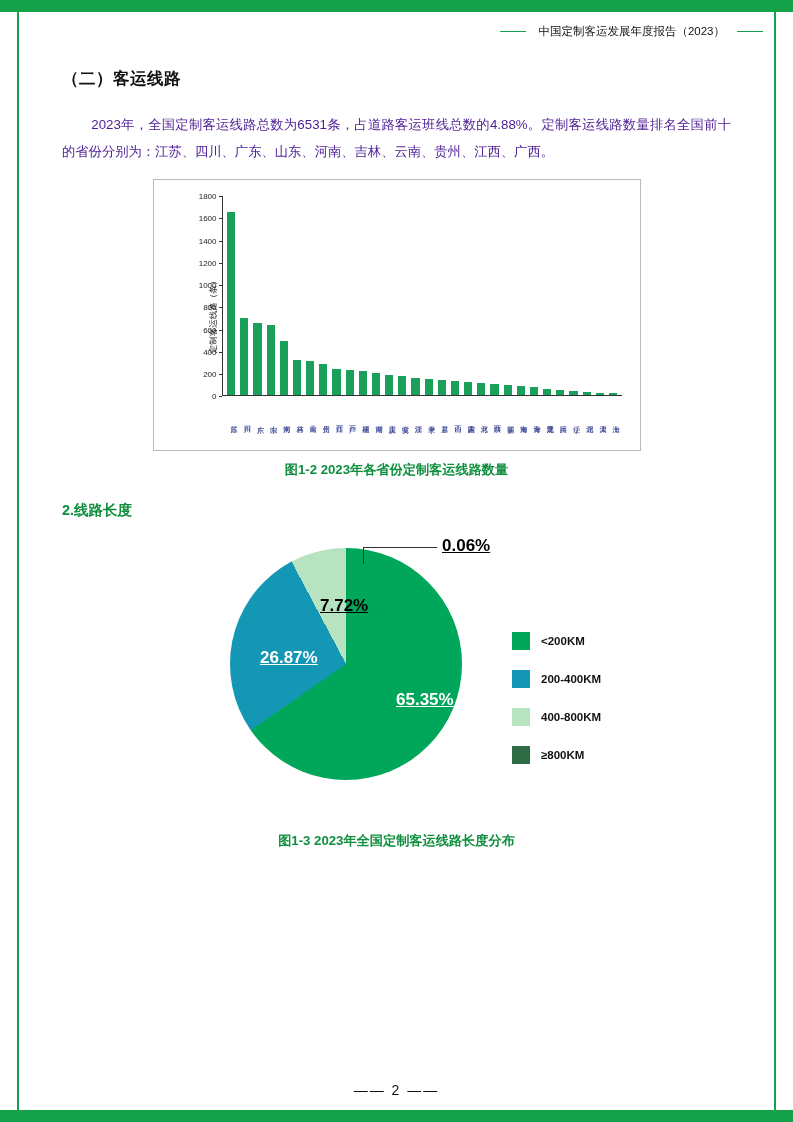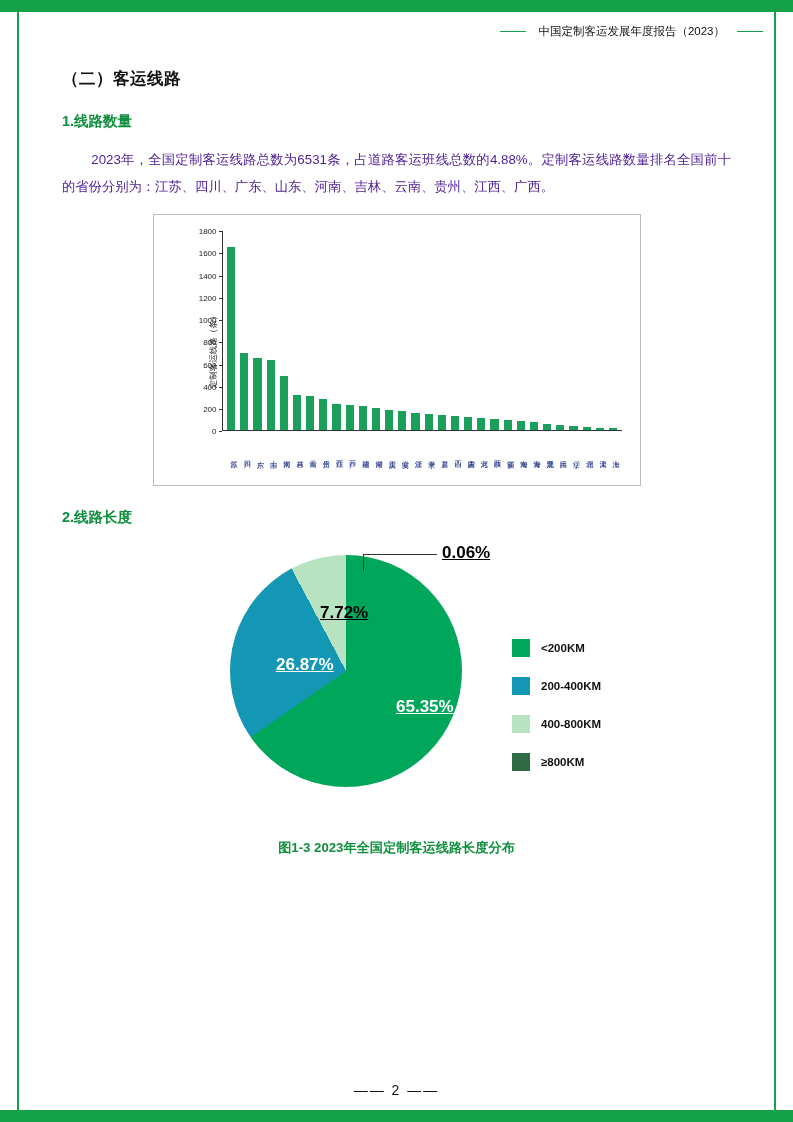--- a/index.html
+++ b/index.html
@@ -218,21 +218,21 @@
       );
   }
   .pie-label {
     position: absolute;
     font-size: 17px;
     font-weight: bold;
     color: #000;
     text-decoration: underline;
   }
   .pl-65 { left: 334px; top: 142px; color: #fff; margin-top: 12px; }
-  .pl-26 { left: 214px; top: 112px; color: #fff; }
+  .pl-26 { left: 198px; top: 112px; color: #fff; }
   .pl-7 { left: 258px; top: 60px; color: #000; }
   .pl-006 { left: 380px; top: 0px; color: #000; }
   .leader {
     position: absolute;
     background: #333;
   }
   .leader-v { left: 301px; top: 12px; width: 1px; height: 16px; }
   .leader-h { left: 301px; top: 11px; width: 74px; height: 1px; }
   .legend {
     position: absolute;
@@ -277,21 +277,20 @@
   <div class="header">
     <span class="rule header-rule-left"></span>
     <span>中国定制客运发展年度报告（2023）</span>
     <span class="rule"></span>
   </div>
 
   <div class="content">
 
     <h2 class="section-title">（二）客运线路</h2>
 
-    <h3 class="sub-title">1.线路数量</h3>
 
     <p class="body-text indent">2023年，全国定制客运线路总数为6531条，占道路客运班线总数的4.88%。定制客运线路数量排名全国前十的省份分别为：江苏、四川、广东、山东、河南、吉林、云南、贵州、江西、广西。</p>
 
     <div class="bar-chart-box">
       <div class="bar-ylabel">定制客运线路（条）</div>
       <div class="bar-plot">
         <div class="axis-line-y"></div>
         <div class="axis-line-x"></div>
         <div id="yticks">
             <div class="ytick" style="top: 100%;">0</div>
@@ -435,20 +434,21 @@
           <div class="xlab">青海</div>
           <div class="xlab">黑龙江</div>
           <div class="xlab">兵团</div>
           <div class="xlab">辽宁</div>
           <div class="xlab">湖北</div>
           <div class="xlab">天津</div>
           <div class="xlab">上海</div>
         </div>
     </div>
 
+    <p class="fig-caption">图1-2  2023年各省份定制客运线路数量</p>
 
     <h3 class="sub-title" style="margin-top:22px;">2.线路长度</h3>
 
 
     <div class="pie-wrap">
       <div class="pie"></div>
 
       <div class="leader leader-v"></div>
       <div class="leader leader-h"></div>
 

